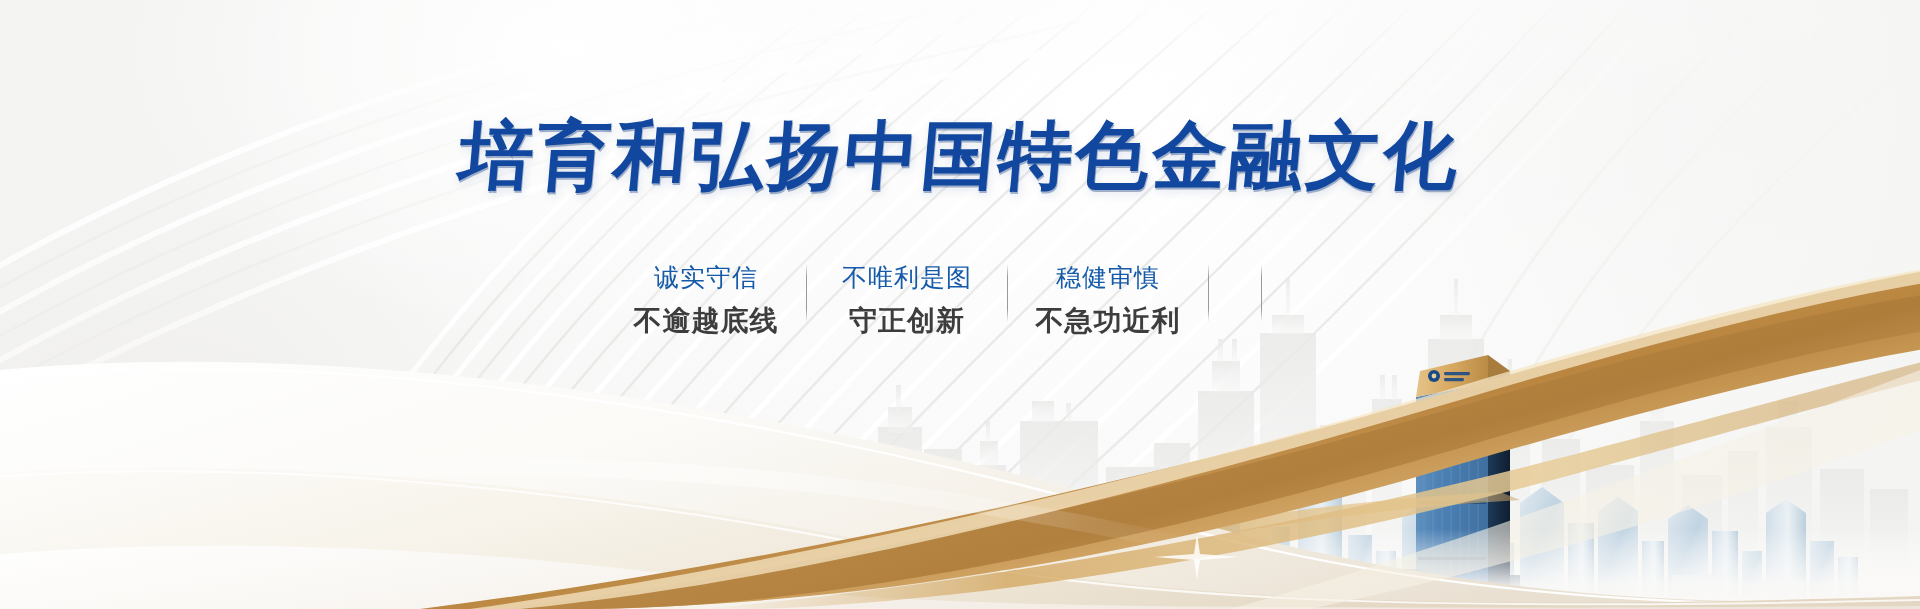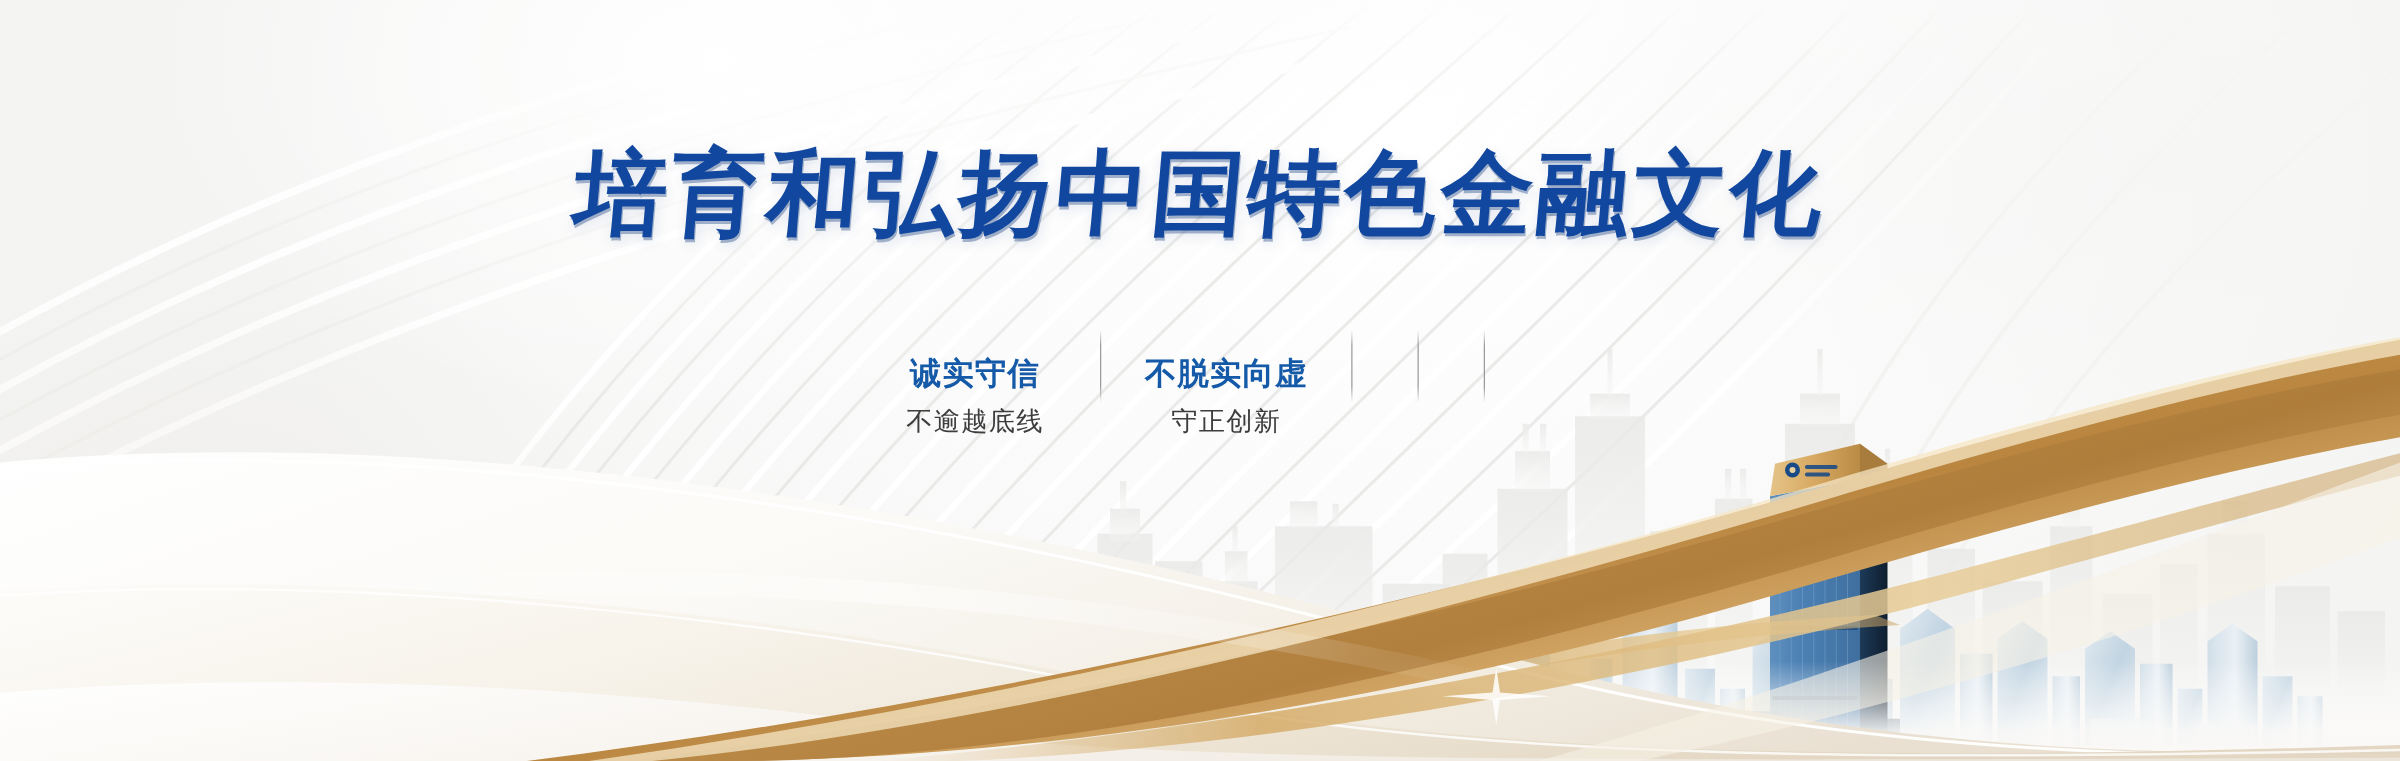--- a/index.html
+++ b/index.html
@@ -75,32 +75,31 @@
     pointer-events:auto;
   }
   .pillar {
     display:flex;
     flex-direction:column;
     align-items:center;
     width:148px;
   }
   .pillar .p-main {
     font-size:25px;
-    font-weight:700;
+    font-weight:400;
     color:#145aa8;
     letter-spacing:1px;
     line-height:1.25;
     white-space:nowrap;
     font-family:"DejaVu Sans","Liberation Sans",sans-serif;
-    margin-top:21px;
   }
   .pillar .p-sub {
     margin-top:10px;
-    font-size:21px;
-    font-weight:400;
+    font-size:28px;
+    font-weight:700;
     color:#3d3d3d;
     letter-spacing:1px;
     line-height:1.25;
     white-space:nowrap;
     font-family:"DejaVu Sans","Liberation Sans",sans-serif;
   }
   .divider {
     width:1px;
     height:58px;
     margin:2px 26px 0 26px;
@@ -440,26 +439,30 @@
     <div class="pillars">
 
       <div class="pillar">
         <div class="p-main">诚实守信</div>
         <div class="p-sub">不逾越底线</div>
       </div>
 
       <div class="divider"></div>
 
       <div class="pillar">
-        <div class="p-main">不脱实向虚</div>
+        <div class="p-main">不唯利是图</div>
         <div class="p-sub">守正创新</div>
       </div>
 
       <div class="divider"></div>
 
+      <div class="pillar">
+        <div class="p-main">稳健审慎</div>
+        <div class="p-sub">不急功近利</div>
+      </div>
 
       <div class="divider"></div>
 
 
       <div class="divider"></div>
 
 
     </div>
   </div>
 

